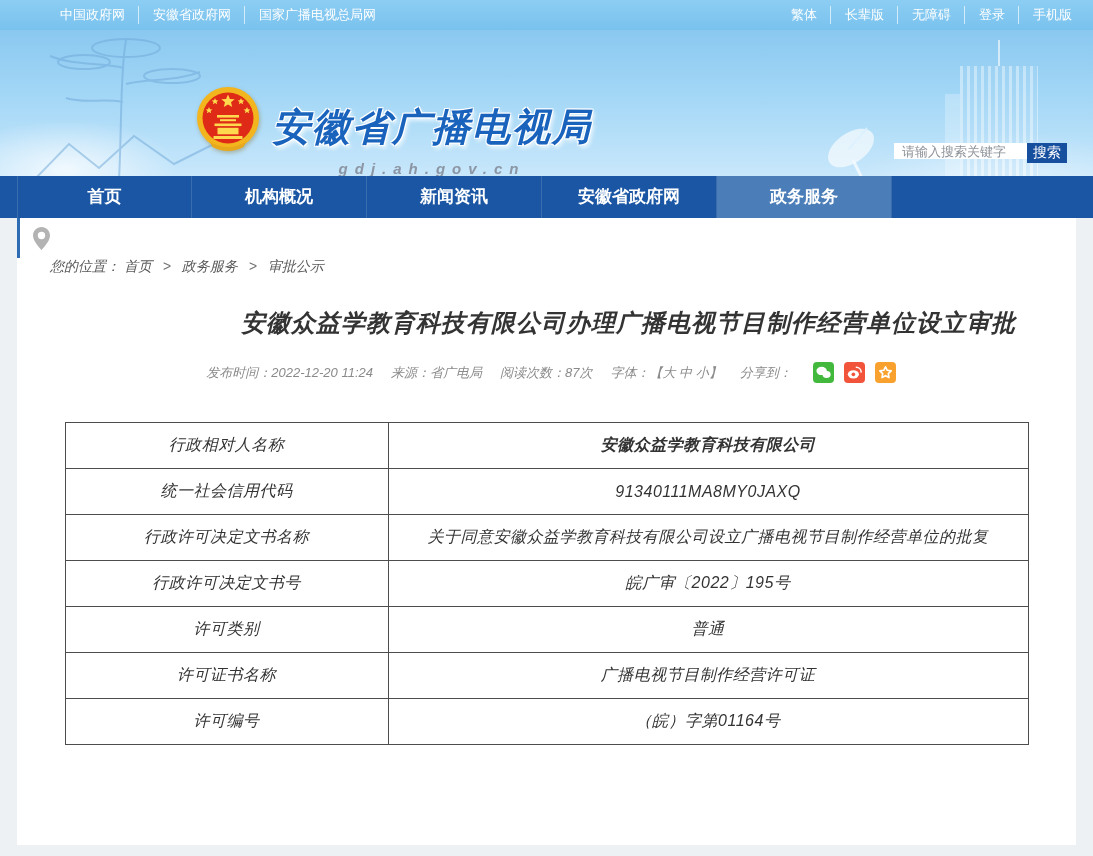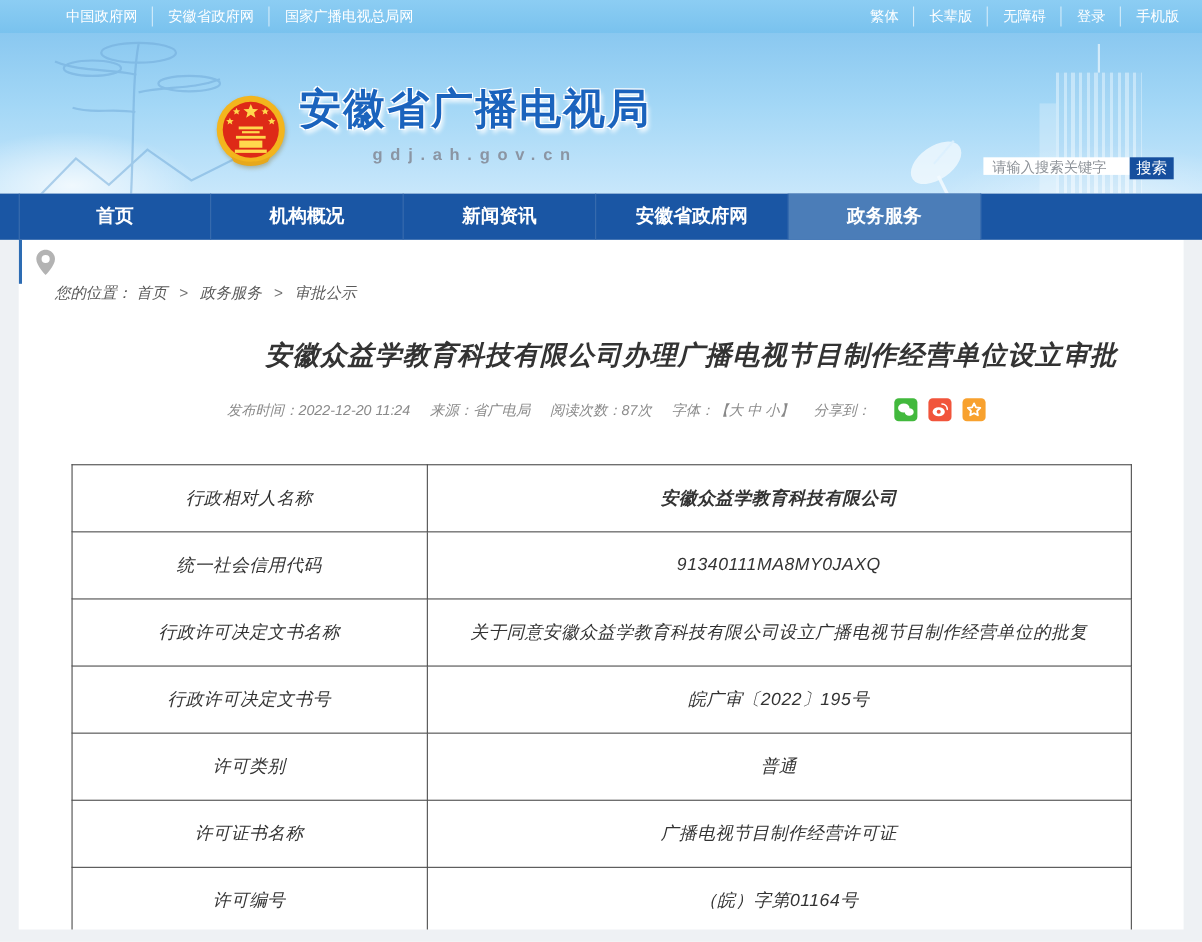--- a/index.html
+++ b/index.html
@@ -20,21 +20,21 @@
       radial-gradient(160px 70px at 6% 95%, rgba(255,255,255,.75), rgba(255,255,255,0) 70%),
       radial-gradient(220px 80px at 92% 108%, rgba(255,255,255,.45), rgba(255,255,255,0) 70%),
       linear-gradient(180deg,#8ac8f0 0%,#a3d7f6 45%,#c8e7fb 100%); }
   .pine { position:absolute; left:14px; top:2px; opacity:.5; }
   .building { position:absolute; right:55px; top:36px; width:78px; height:110px; opacity:.7;
     background:repeating-linear-gradient(90deg, rgba(255,255,255,.6) 0 3px, rgba(185,220,245,.25) 3px 7px); }
   .building::before { content:''; position:absolute; top:-26px; left:38px; width:2px; height:26px; background:rgba(255,255,255,.85); }
   .building::after { content:''; position:absolute; left:-15px; top:28px; width:15px; height:82px; background:rgba(255,255,255,.35); }
   .dish { position:absolute; right:200px; bottom:-4px; opacity:.8; }
   .emblem { position:absolute; left:196px; top:56px; filter:drop-shadow(1px 2px 2px rgba(120,90,0,.35)); }
-  .site-block { position:absolute; left:272px; top:44px; }
+  .site-block { position:absolute; left:272px; top:72px;font-style:italic; }
   .site-name { font-size:38px; font-weight:bold; color:#1a63bd; letter-spacing:2px;
     text-shadow:-1px -1px 0 #fff,1px -1px 0 #fff,-1px 1px 0 #fff,1px 1px 0 #fff,2px 3px 4px rgba(255,255,255,.9); }
   .site-url { text-align:center; margin-top:7px; color:#8b95a3; font-weight:bold; font-size:15px; letter-spacing:7px; }
   .search-box { position:absolute; right:26px; bottom:13px; display:flex; z-index:6; }
   .search-input { width:133px; height:16px; border:none; padding:0 8px; font-size:13px; color:#1d4ed8; outline:none;
     font-family:"Liberation Sans","DejaVu Sans",sans-serif; }
   .search-input::placeholder { color:#8d9298; }
   .search-btn { width:40px; height:20px; background:#164f9e; color:#fff; font-size:14px; border:none; cursor:pointer;
     font-family:"Liberation Sans","DejaVu Sans",sans-serif; }
 
@@ -58,21 +58,21 @@
   .font-opts { cursor:pointer; }
   .share-icons { display:flex; align-items:center; margin-left:2px; }
   .sicon { width:21px; height:21px; border-radius:4px; margin-left:10px; display:flex; align-items:center;
     justify-content:center; cursor:pointer; }
   .sicon.wechat { background:#42b93d; }
   .sicon.weibo  { background:#f1543b; }
   .sicon.star   { background:#f8a12e; }
 
   
   table.info { width:964px; margin:39px auto 0; border-collapse:collapse; table-layout:fixed; }
-  .info td { border:1px solid #4d4d4d; height:61px; text-align:center; vertical-align:middle;
+  .info td { border:1px solid #4d4d4d; height:46px; text-align:center; vertical-align:middle;
     font-size:16px; color:#333; padding:4px 20px; letter-spacing:.5px; }
   td.t-label { width:323px; }
   .bold { font-weight:bold; }
 </style>
 </head>
 <body>
 
 <div class="topbar">
   <div class="tb-group">
     <a>中国政府网</a>

